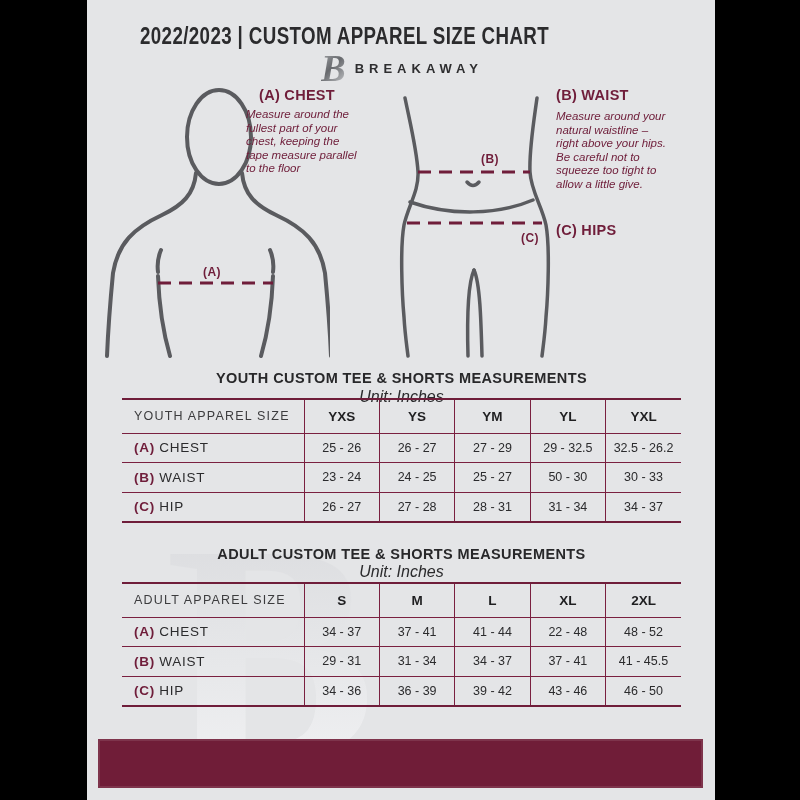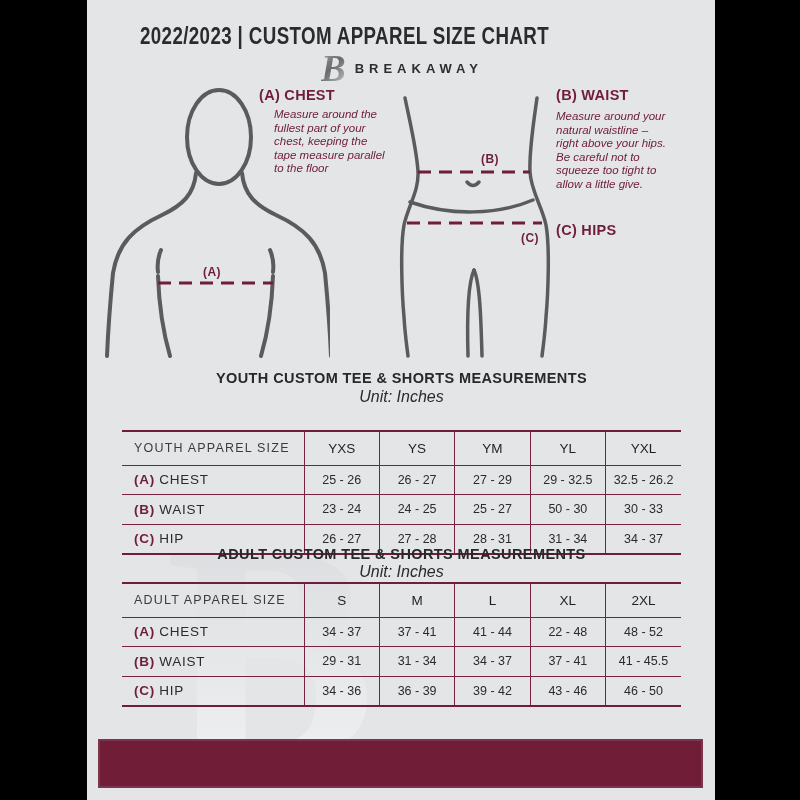--- a/index.html
+++ b/index.html
@@ -38,21 +38,21 @@
   table.size { position:absolute; left:35px; width:559px; border-collapse:collapse;
                table-layout:fixed; border-top:2.5px solid #6f1d3a;
                border-bottom:2px solid #6f1d3a; background:transparent; }
   .size th, .size td { border-bottom:1.5px solid #7a2040; }
   .size tbody tr:last-child td { border-bottom:none; }
   .size th + th, .size td + td { border-left:1.5px solid #7a2040; }
   .size thead th { height:34px; }
   .size tbody td { height:29.5px; }
   .size .lbl { text-align:left; padding-left:12px; font-weight:400; font-size:12.5px;
                letter-spacing:1.2px; color:#3c3c3e; }
-  .size .sz  { text-align:center; font-weight:400; font-size:13.5px; color:#1f1f21; }
+  .size .sz  { text-align:center; font-weight:700; font-size:13.5px; color:#1f1f21; }
   .size .rowlbl { text-align:left; padding-left:12px; font-size:13.5px; color:#2b2b2d;
                   letter-spacing:.8px; }
   .size .rowlbl .pfx { color:#6f1d3a; font-weight:800; margin-right:4px; }
   .size .val { text-align:center; font-size:12.5px; color:#2b2b2d; }
 
   
   .watermark { position:absolute; left:78px; top:498px; font-family:"Liberation Serif", serif;
                font-weight:700; font-size:310px; line-height:1; transform:scaleX(1.02);
                transform-origin:left top;
                background:linear-gradient(180deg,#d9dadd 0%,#e7e8ea 55%,#f3f3f5 100%);
@@ -102,40 +102,40 @@
         <path d="M 84,175 C 78,188 77,225 78,261"></path>
         <path d="M 84,175 C 90,188 91,225 92,261"></path>
       </g>
       <line x1="28" y1="77" x2="140" y2="77" stroke="#6f1d3a" stroke-width="3" stroke-dasharray="13 8"></line>
       <line x1="17" y1="128" x2="152" y2="128" stroke="#6f1d3a" stroke-width="3" stroke-dasharray="13 8"></line>
       <text class="marker-label" x="100" y="68" text-anchor="middle">(B)</text>
       <text class="marker-label" x="140" y="147" text-anchor="middle">(C)</text>
     </svg>
 
     <div class="sec-head" style="left:172px; top:87px;">(A) CHEST</div>
-    <div class="sec-body" style="left:187px; top:108px; width:150px;font-style:italic;">Measure around the
+    <div class="sec-body" style="left:159px; top:108px; width:150px;font-style:italic;">Measure around the
 fullest part of your
 chest, keeping the
 tape measure parallel
 to the floor</div>
 
     <div class="sec-head" style="left:469px; top:87px;">(B) WAIST</div>
     <div class="sec-body" style="left:469px; top:110px; width:160px;">Measure around your
 natural waistline –
 right above your hips.
 Be careful not to
 squeeze too tight to
 allow a little give.</div>
 
     <div class="sec-head" style="left:469px; top:222px;">(C) HIPS</div>
 
     <div class="tbl-title" style="top:370px;">YOUTH CUSTOM TEE &amp; SHORTS MEASUREMENTS</div>
     <div class="tbl-unit" style="top:388px;">Unit: Inches</div>
 
-    <table class="size" style="top:430px;">
+    <table class="size" style="top:398px;">
       <colgroup>
           <col style="width:182px;">
           <col>
           <col>
           <col>
           <col>
           <col>
         </colgroup>
       <thead>
         <tr>

